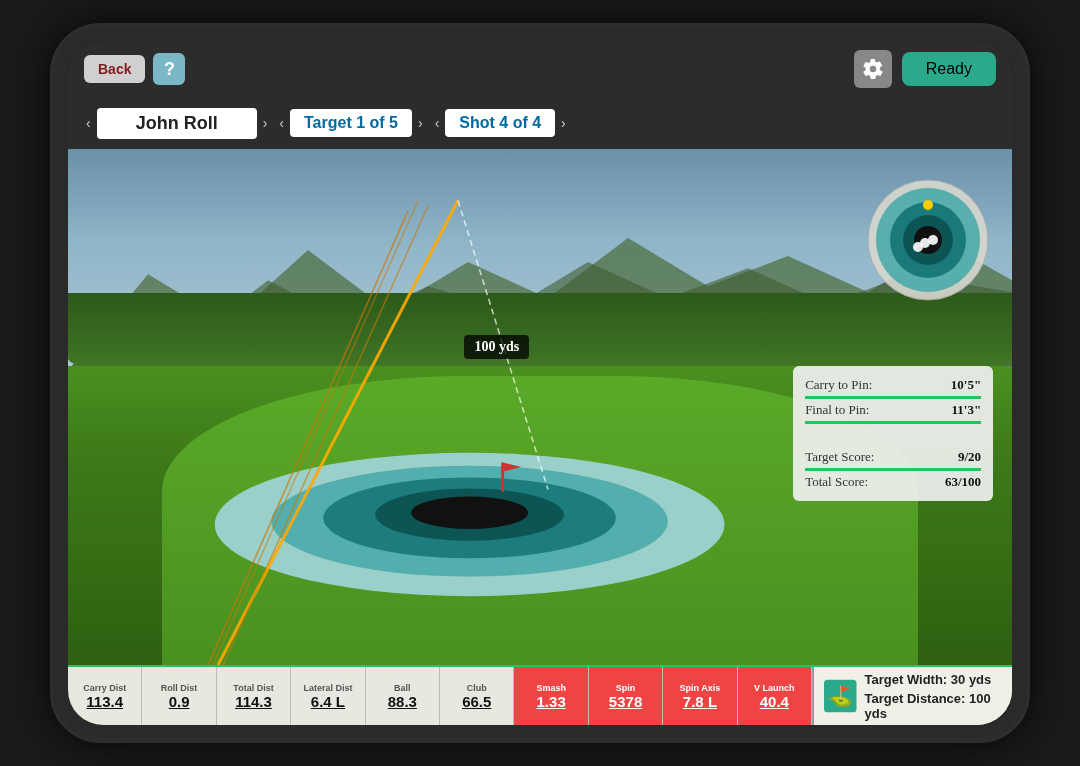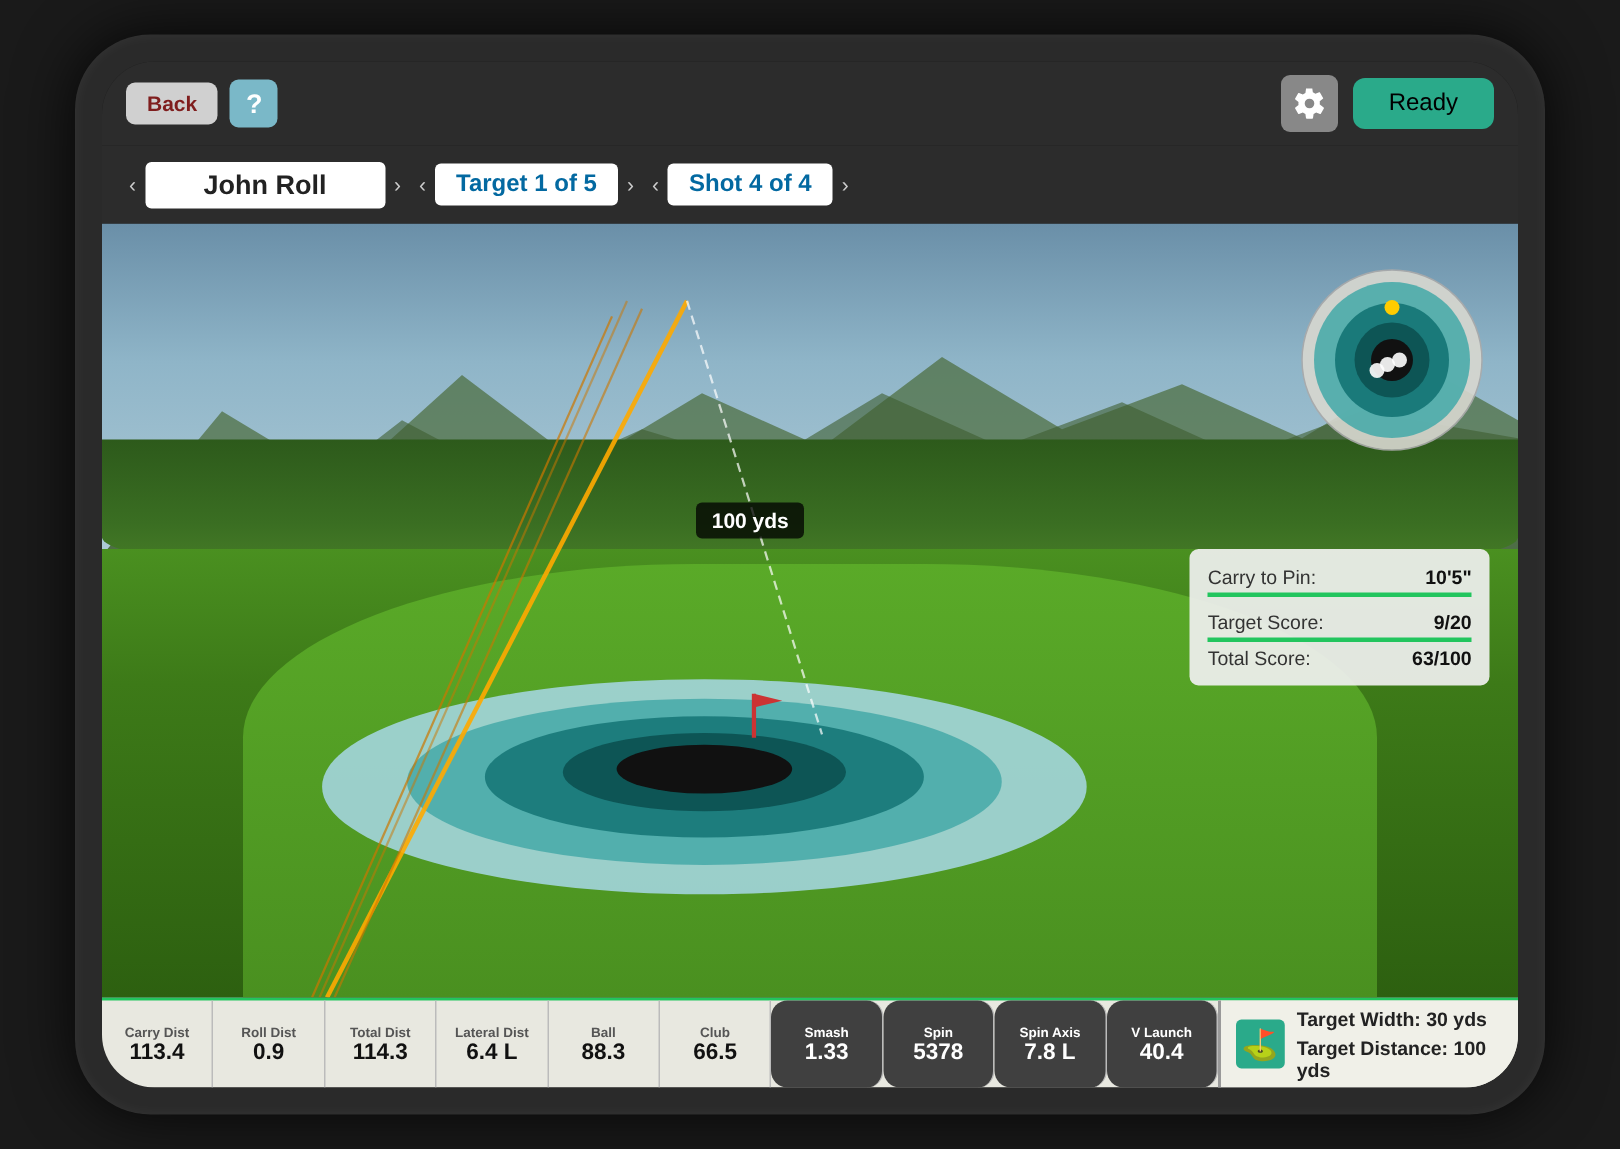--- a/index.html
+++ b/index.html
@@ -142,20 +142,21 @@
       font-size: 16px;
       font-weight: bold;
       color: #0369a1;
       white-space: nowrap;
     }
     
     .main-viewport {
       flex: 1;
       position: relative;
       overflow: hidden;
+      font-family: Liberation Serif, serif;
     }
     
     .sky {
       position: absolute;
       top: 0; left: 0; right: 0;
       height: 45%;
       background: linear-gradient(to bottom, #6a8fa8 0%, #8fb5c8 40%, #b0ccd8 100%);
     }
     
     .mountains {
@@ -246,21 +247,21 @@
       font-size: 13px;
     }
     .stats-row {
       display: flex;
       justify-content: space-between;
       padding: 3px 0;
       border-bottom: 3px solid #22c55e;
       color: #333;
     }
     .stats-row:last-child { border-bottom: none; }
-    .stats-row.gap { margin-top: 6px; }
+    .stats-row.gap { margin-top: 22px; }
     .stats-value { font-weight: bold; color: #111; }
     
     .data-bar {
       display: flex;
       background: #e8e8e0;
       height: 60px;
       flex-shrink: 0;
       border-top: 2px solid #22c55e;
     }
     .data-cells {
@@ -280,24 +281,24 @@
       font-size: 9px;
       color: #555;
       text-align: center;
       font-weight: bold;
       white-space: nowrap;
     }
     .data-cell-value {
       font-size: 15px;
       font-weight: bold;
       color: #111;
+      text-decoration: underline;
     }
     .data-cell.highlight {
-      background: #404040;
-      border-radius: 11px;
+      background: #ef4444;
     }
     .data-cell.highlight .data-cell-label,
     .data-cell.highlight .data-cell-value {
       color: white;
     }
     
     .target-info {
       background: #f0f0e8;
       width: 200px;
       flex-shrink: 0;
@@ -425,20 +426,24 @@
             <circle cx="70" cy="65" r="5" fill="white" opacity="0.9"></circle>
 
             <circle cx="65" cy="30" r="5" fill="#ffcc00" opacity="1"></circle>
           </svg>
         </div>
 
         <div class="stats-panel">
           <div class="stats-row">
             <span>Carry to Pin:</span>
             <span class="stats-value">10'5"</span>
+          </div>
+          <div class="stats-row">
+            <span>Final to Pin:</span>
+            <span class="stats-value">11'3"</span>
           </div>
           <div class="stats-row gap">
             <span>Target Score:</span>
             <span class="stats-value">9/20</span>
           </div>
           <div class="stats-row">
             <span>Total Score:</span>
             <span class="stats-value">63/100</span>
           </div>
         </div>

